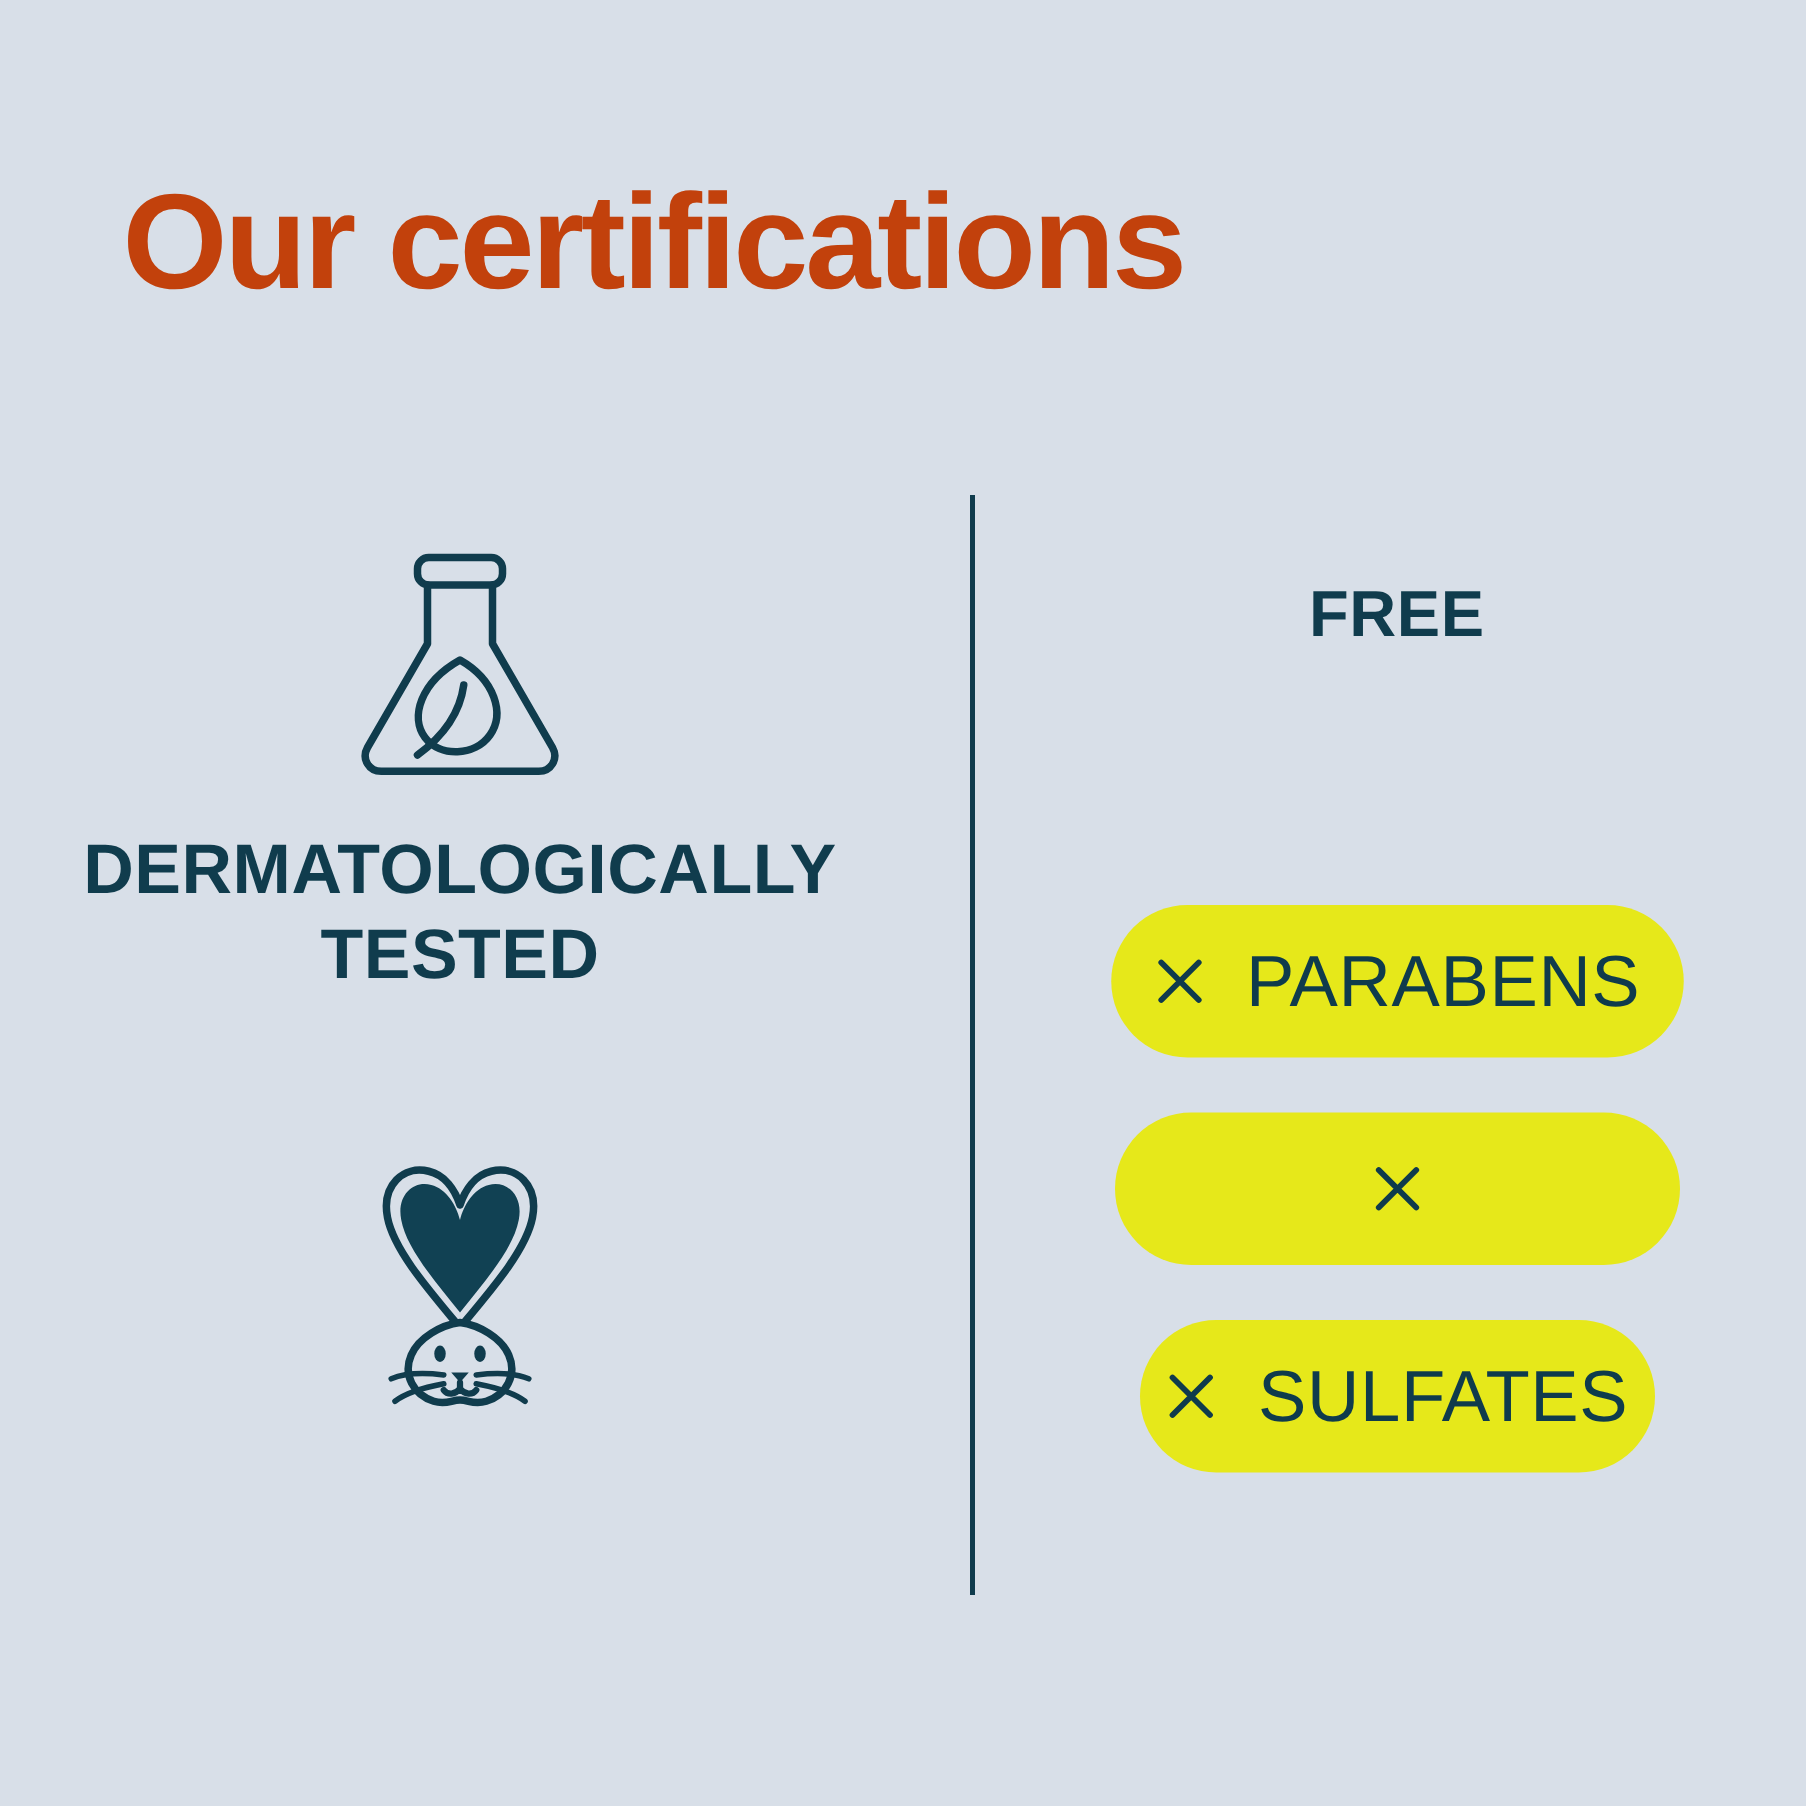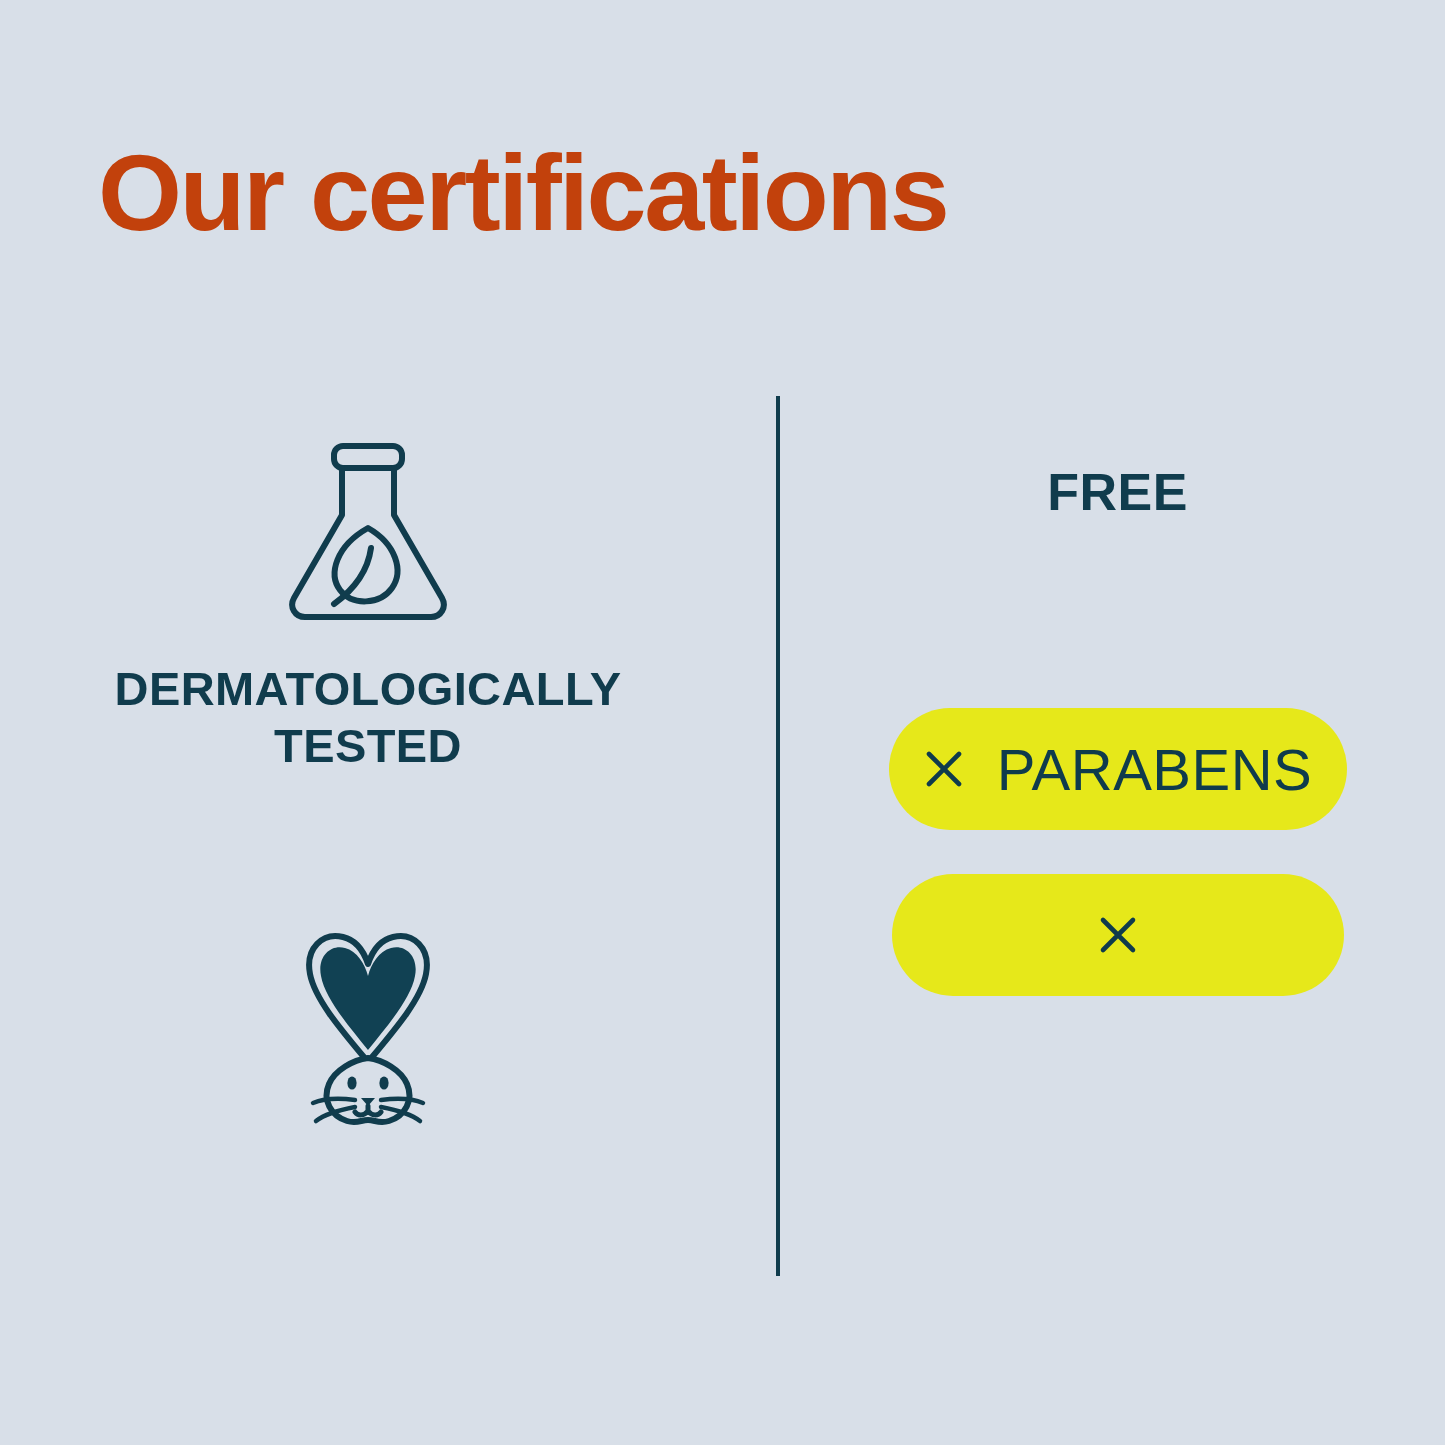--- a/index.html
+++ b/index.html
@@ -59,21 +59,21 @@
   }
   .cert-block.derm { top: 30px; }
   .cert-block.vegan { top: 520px; }
 
   .cert-icon {
     display: block;
     margin: 0 auto;
   }
   .cert-label {
     margin-top: 26px;
-    font-size: 47px;
+    font-size: 56px;
     font-weight: bold;
     color: #103c4d;
     letter-spacing: 0.4px;
     line-height: 1.22;
     text-transform: uppercase;
   }
   .cert-block.vegan .cert-label {
     margin-top: 22px;
   }
 
@@ -103,21 +103,21 @@
     position: absolute;
     top: 308px;
     left: 0;
     width: 655px;
   }
   .pill {
     display: flex;
     align-items: center;
     justify-content: center;
     gap: 32px;
-    margin: 0 auto 44px auto;
+    margin: 16px auto 44px auto;
     height: 122px;
     border-radius: 61px;
     background: #e6e81a;
     box-sizing: border-box;
     padding: 0 34px;
   }
   .pill:last-child { margin-bottom: 0; }
   .pill.w1 { width: 458px; }
   .pill.w2 { width: 452px; }
   .pill.w3 { width: 412px; }
@@ -221,17 +221,25 @@
       </div>
 
       <div class="pill w2">
         <span class="x-icon">
           <svg width="42" height="42" viewBox="0 0 42 42" fill="none" xmlns="http://www.w3.org/2000/svg" aria-hidden="true">
             <path d="M6 6 L36 36 M36 6 L6 36" stroke="#0f3b4c" stroke-width="4.6" stroke-linecap="round"></path>
           </svg>
         </span>
       </div>
 
+      <div class="pill w3">
+        <span class="x-icon">
+          <svg width="42" height="42" viewBox="0 0 42 42" fill="none" xmlns="http://www.w3.org/2000/svg" aria-hidden="true">
+            <path d="M6 6 L36 36 M36 6 L6 36" stroke="#0f3b4c" stroke-width="4.6" stroke-linecap="round"></path>
+          </svg>
+        </span>
+        <span class="pill-label">SULFATES</span>
+      </div>
 
     </div>
   </div>
 
 </div>
 
 </body></html>

